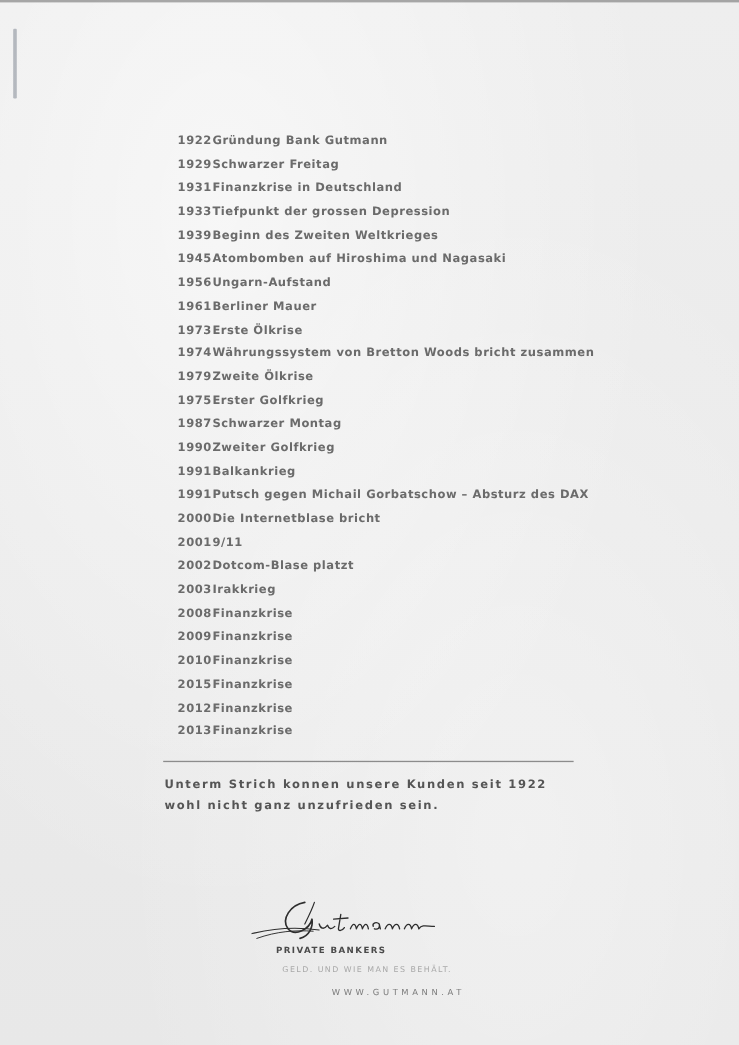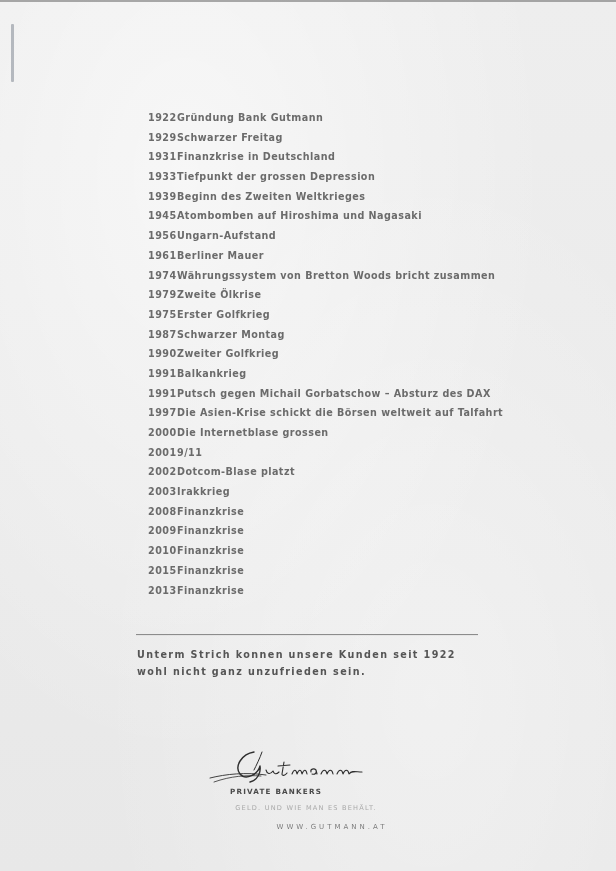--- a/index.html
+++ b/index.html
@@ -139,36 +139,37 @@
 
 <ul class="timeline">
   <li><span class="year">1922</span><span class="event">Gründung Bank Gutmann</span></li>
   <li><span class="year">1929</span><span class="event">Schwarzer Freitag</span></li>
   <li><span class="year">1931</span><span class="event">Finanzkrise in Deutschland</span></li>
   <li><span class="year">1933</span><span class="event">Tiefpunkt der grossen Depression</span></li>
   <li><span class="year">1939</span><span class="event">Beginn des Zweiten Weltkrieges</span></li>
   <li><span class="year">1945</span><span class="event">Atombomben auf Hiroshima und Nagasaki</span></li>
   <li><span class="year">1956</span><span class="event">Ungarn-Aufstand</span></li>
   <li><span class="year">1961</span><span class="event">Berliner Mauer</span></li>
+  <li><span class="year">1973</span><span class="event">Erste Ölkrise</span></li>
   <li><span class="year">1974</span><span class="event">Währungssystem von Bretton Woods bricht zusammen</span></li>
   <li><span class="year">1979</span><span class="event">Zweite Ölkrise</span></li>
   <li><span class="year">1975</span><span class="event">Erster Golfkrieg</span></li>
   <li><span class="year">1987</span><span class="event">Schwarzer Montag</span></li>
   <li><span class="year">1990</span><span class="event">Zweiter Golfkrieg</span></li>
   <li><span class="year">1991</span><span class="event">Balkankrieg</span></li>
   <li><span class="year">1991</span><span class="event">Putsch gegen Michail Gorbatschow – Absturz des DAX</span></li>
-  <li><span class="year">1997</span><span class="event">Die Asien-Krise schickt die Börsen weltweit auf Talfahrt</span></li>
-  <li><span class="year">2000</span><span class="event">Die Internetblase grossen</span></li>
+  <li><span class="year">2000</span><span class="event">Die Internetblase bricht</span></li>
   <li><span class="year">2001</span><span class="event">9/11</span></li>
   <li><span class="year">2002</span><span class="event">Dotcom-Blase platzt</span></li>
   <li><span class="year">2003</span><span class="event">Irakkrieg</span></li>
   <li><span class="year">2008</span><span class="event">Finanzkrise</span></li>
   <li><span class="year">2009</span><span class="event">Finanzkrise</span></li>
   <li><span class="year">2010</span><span class="event">Finanzkrise</span></li>
   <li><span class="year">2015</span><span class="event">Finanzkrise</span></li>
+  <li><span class="year">2012</span><span class="event">Finanzkrise</span></li>
   <li><span class="year">2013</span><span class="event">Finanzkrise</span></li>
 </ul>
 
 <div class="divider"></div>
 
 <div class="tagline">
   <div>Unterm Strich konnen unsere Kunden seit 1922</div>
   <div>wohl nicht ganz unzufrieden sein.</div>
 </div>
 

